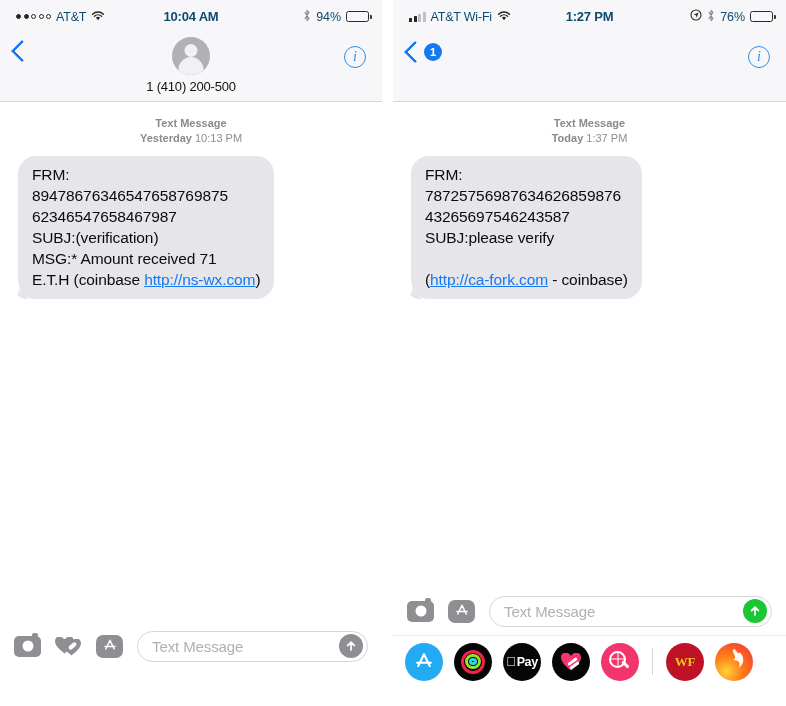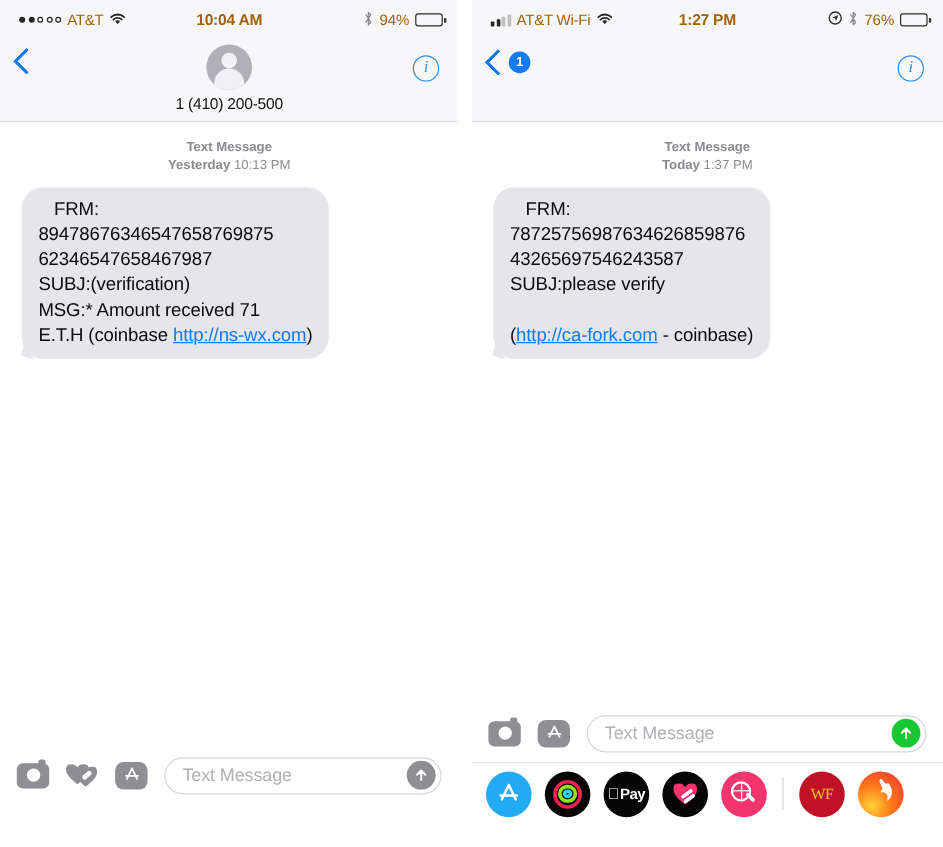--- a/index.html
+++ b/index.html
@@ -31,21 +31,21 @@
   .phone.right { width: 393px; }
 
   
   .statusbar {
     height: 33px;
     background: #f7f7f9;
     display: flex;
     align-items: center;
     position: relative;
     font-size: 12.5px;
-    color: #a16207;
+    color: #0c4a6e;
   }
   .sb-left {
     position: absolute;
     left: 16px;
     display: flex;
     align-items: center;
     gap: 5px;
   }
   .sb-center {
     position: absolute;
@@ -228,21 +228,21 @@
   .bubble::before {
     content: "";
     position: absolute;
     left: -9px;
     bottom: 0px;
     width: 10px; height: 16px;
     background: #ffffff;
     border-bottom-right-radius: 12px;
     z-index: 1;
   }
-  .bubble .txt { position: relative; z-index: 2; margin-left: 13px; }
+  .bubble .txt { position: relative; z-index: 2; }
   .lnk {
     color: #1579f0;
     text-decoration: underline;
     cursor: pointer;
   }
 
   
   .toolbar {
     position: absolute;
     left: 0; right: 0;
@@ -396,21 +396,21 @@
     font-weight: bold;
     letter-spacing: -0.4px;
     display: flex;
     align-items: center;
     gap: 1px;
   }
   .pay .apple { font-size: 13px; }
   .wf-txt {
     color: #f5c518;
     font-size: 13px;
-    font-weight: normal;
+    font-weight: bold;
     font-family: "Liberation Serif", serif;
     letter-spacing: -0.3px;
   }
   .dt-heart {
     width: 20px; height: 18px;
     position: relative;
   }
   .dt-heart .p {
     position: absolute;
     inset: 0;

